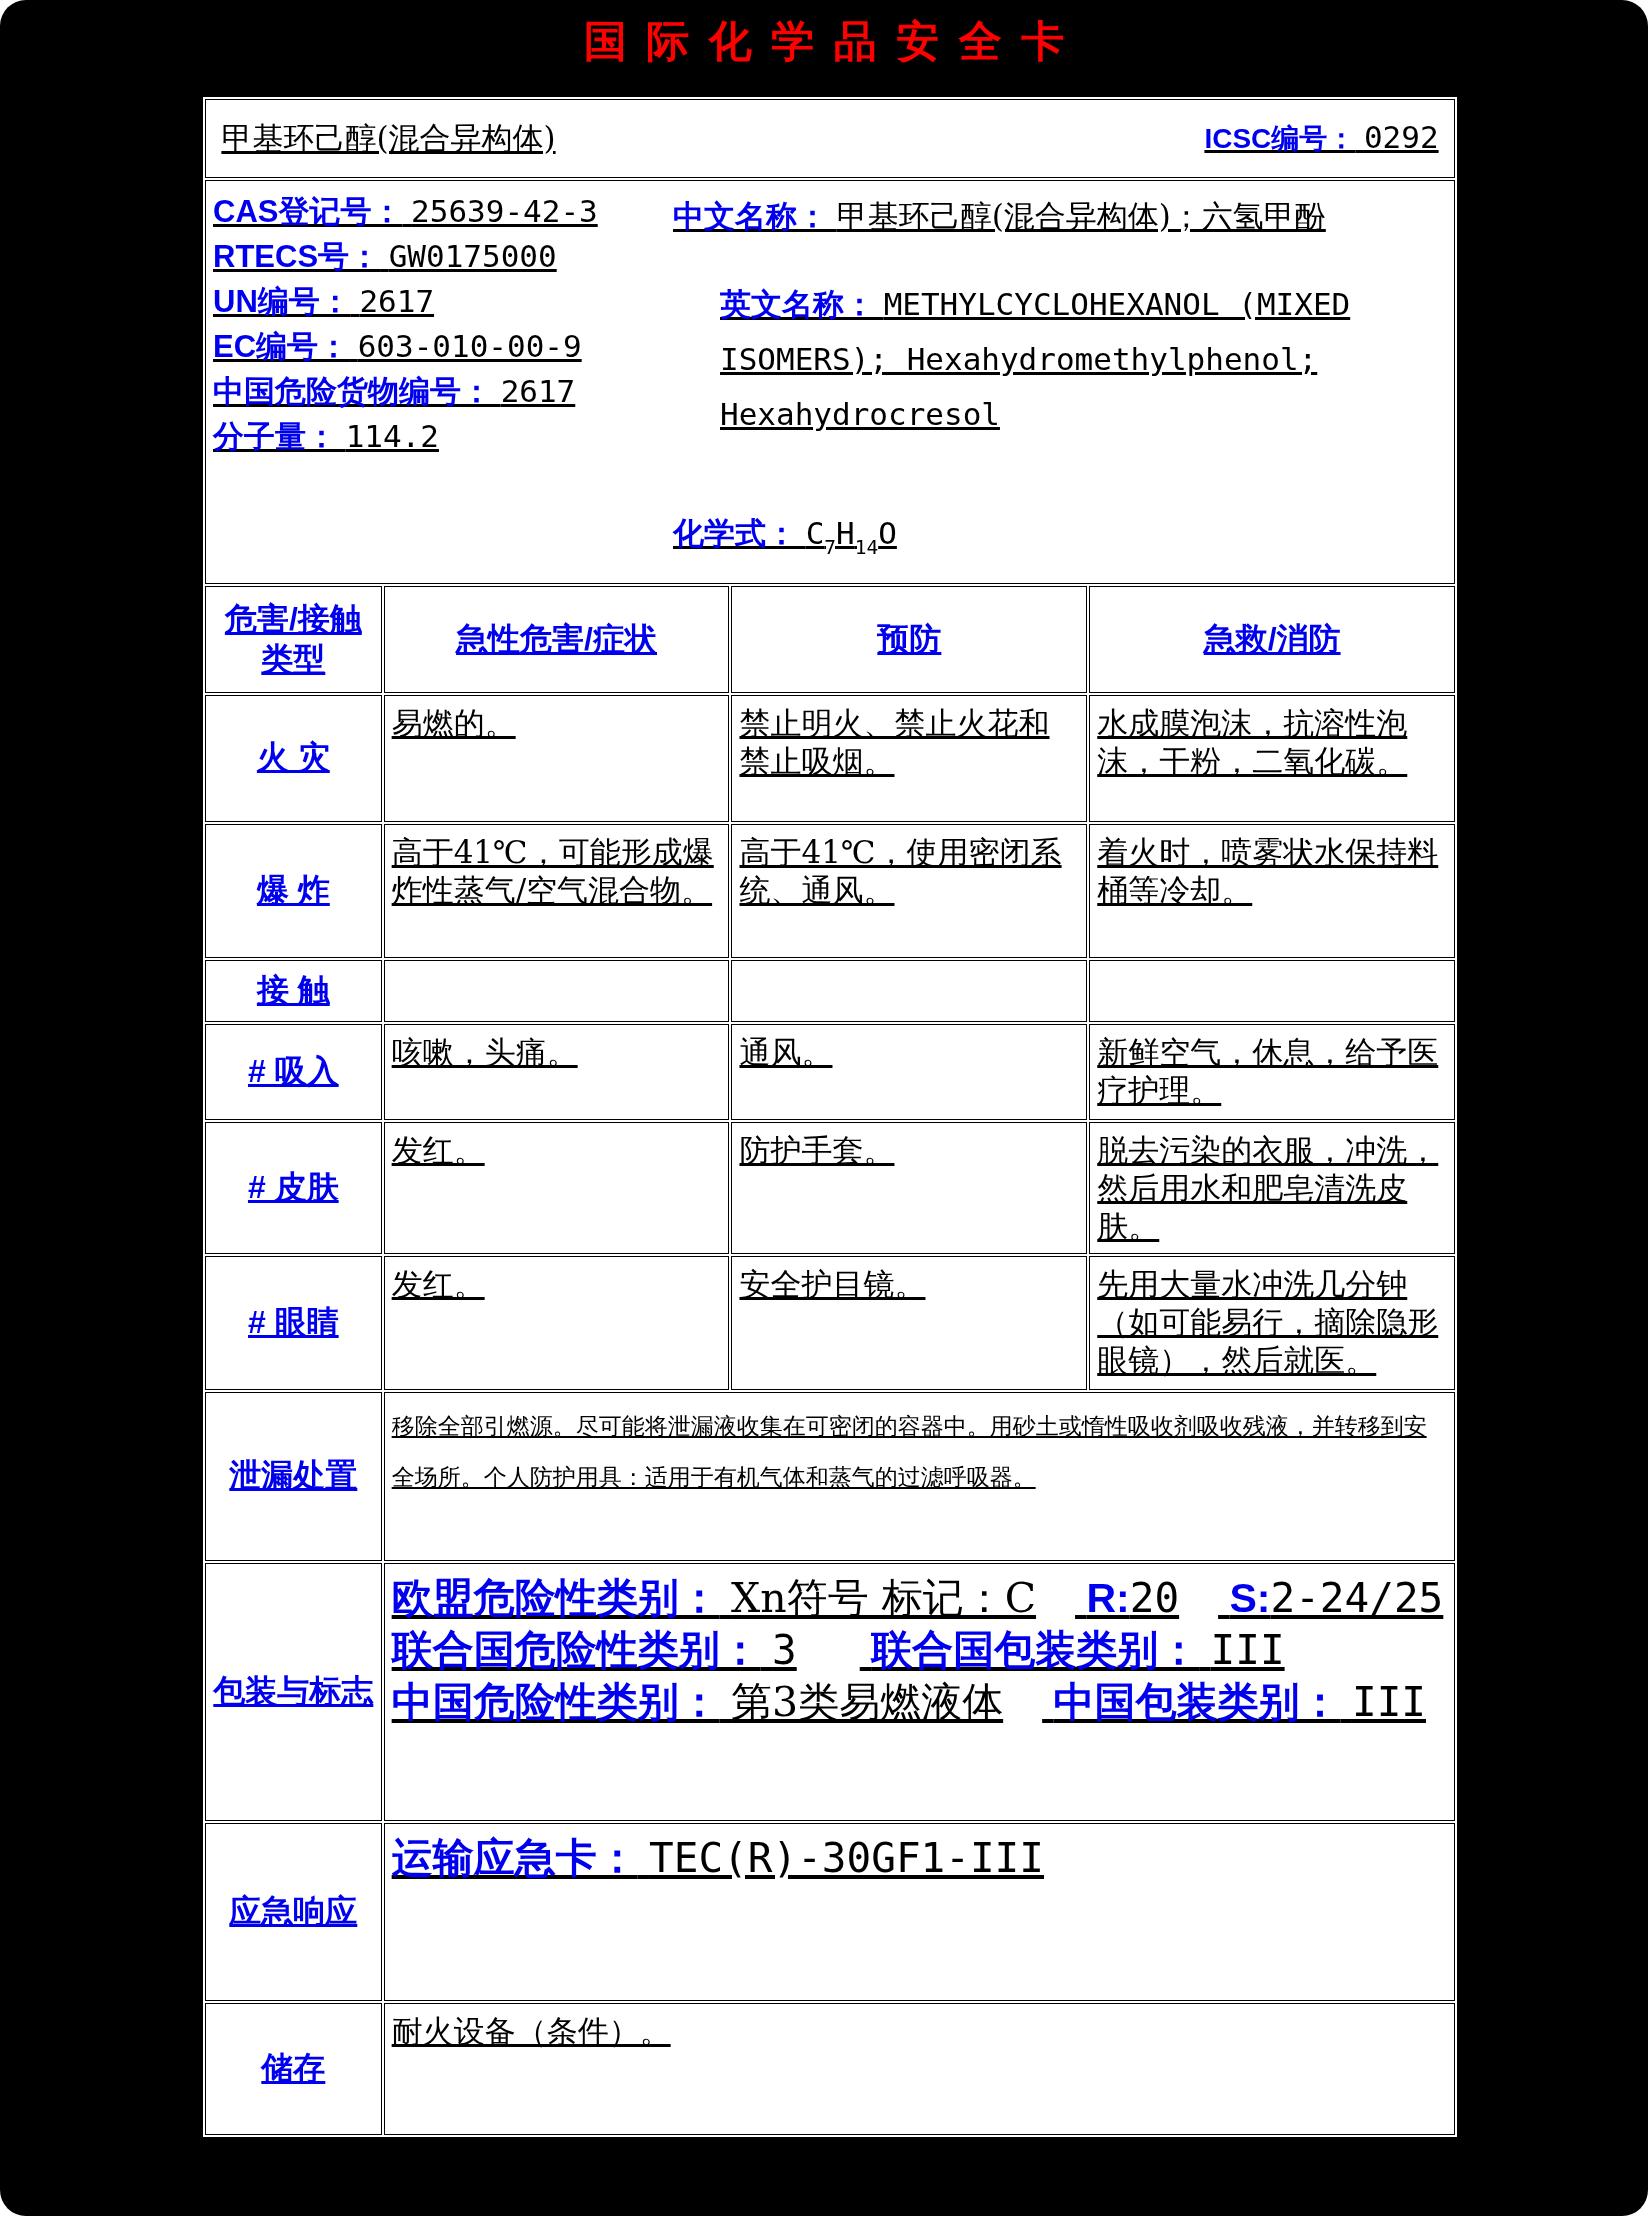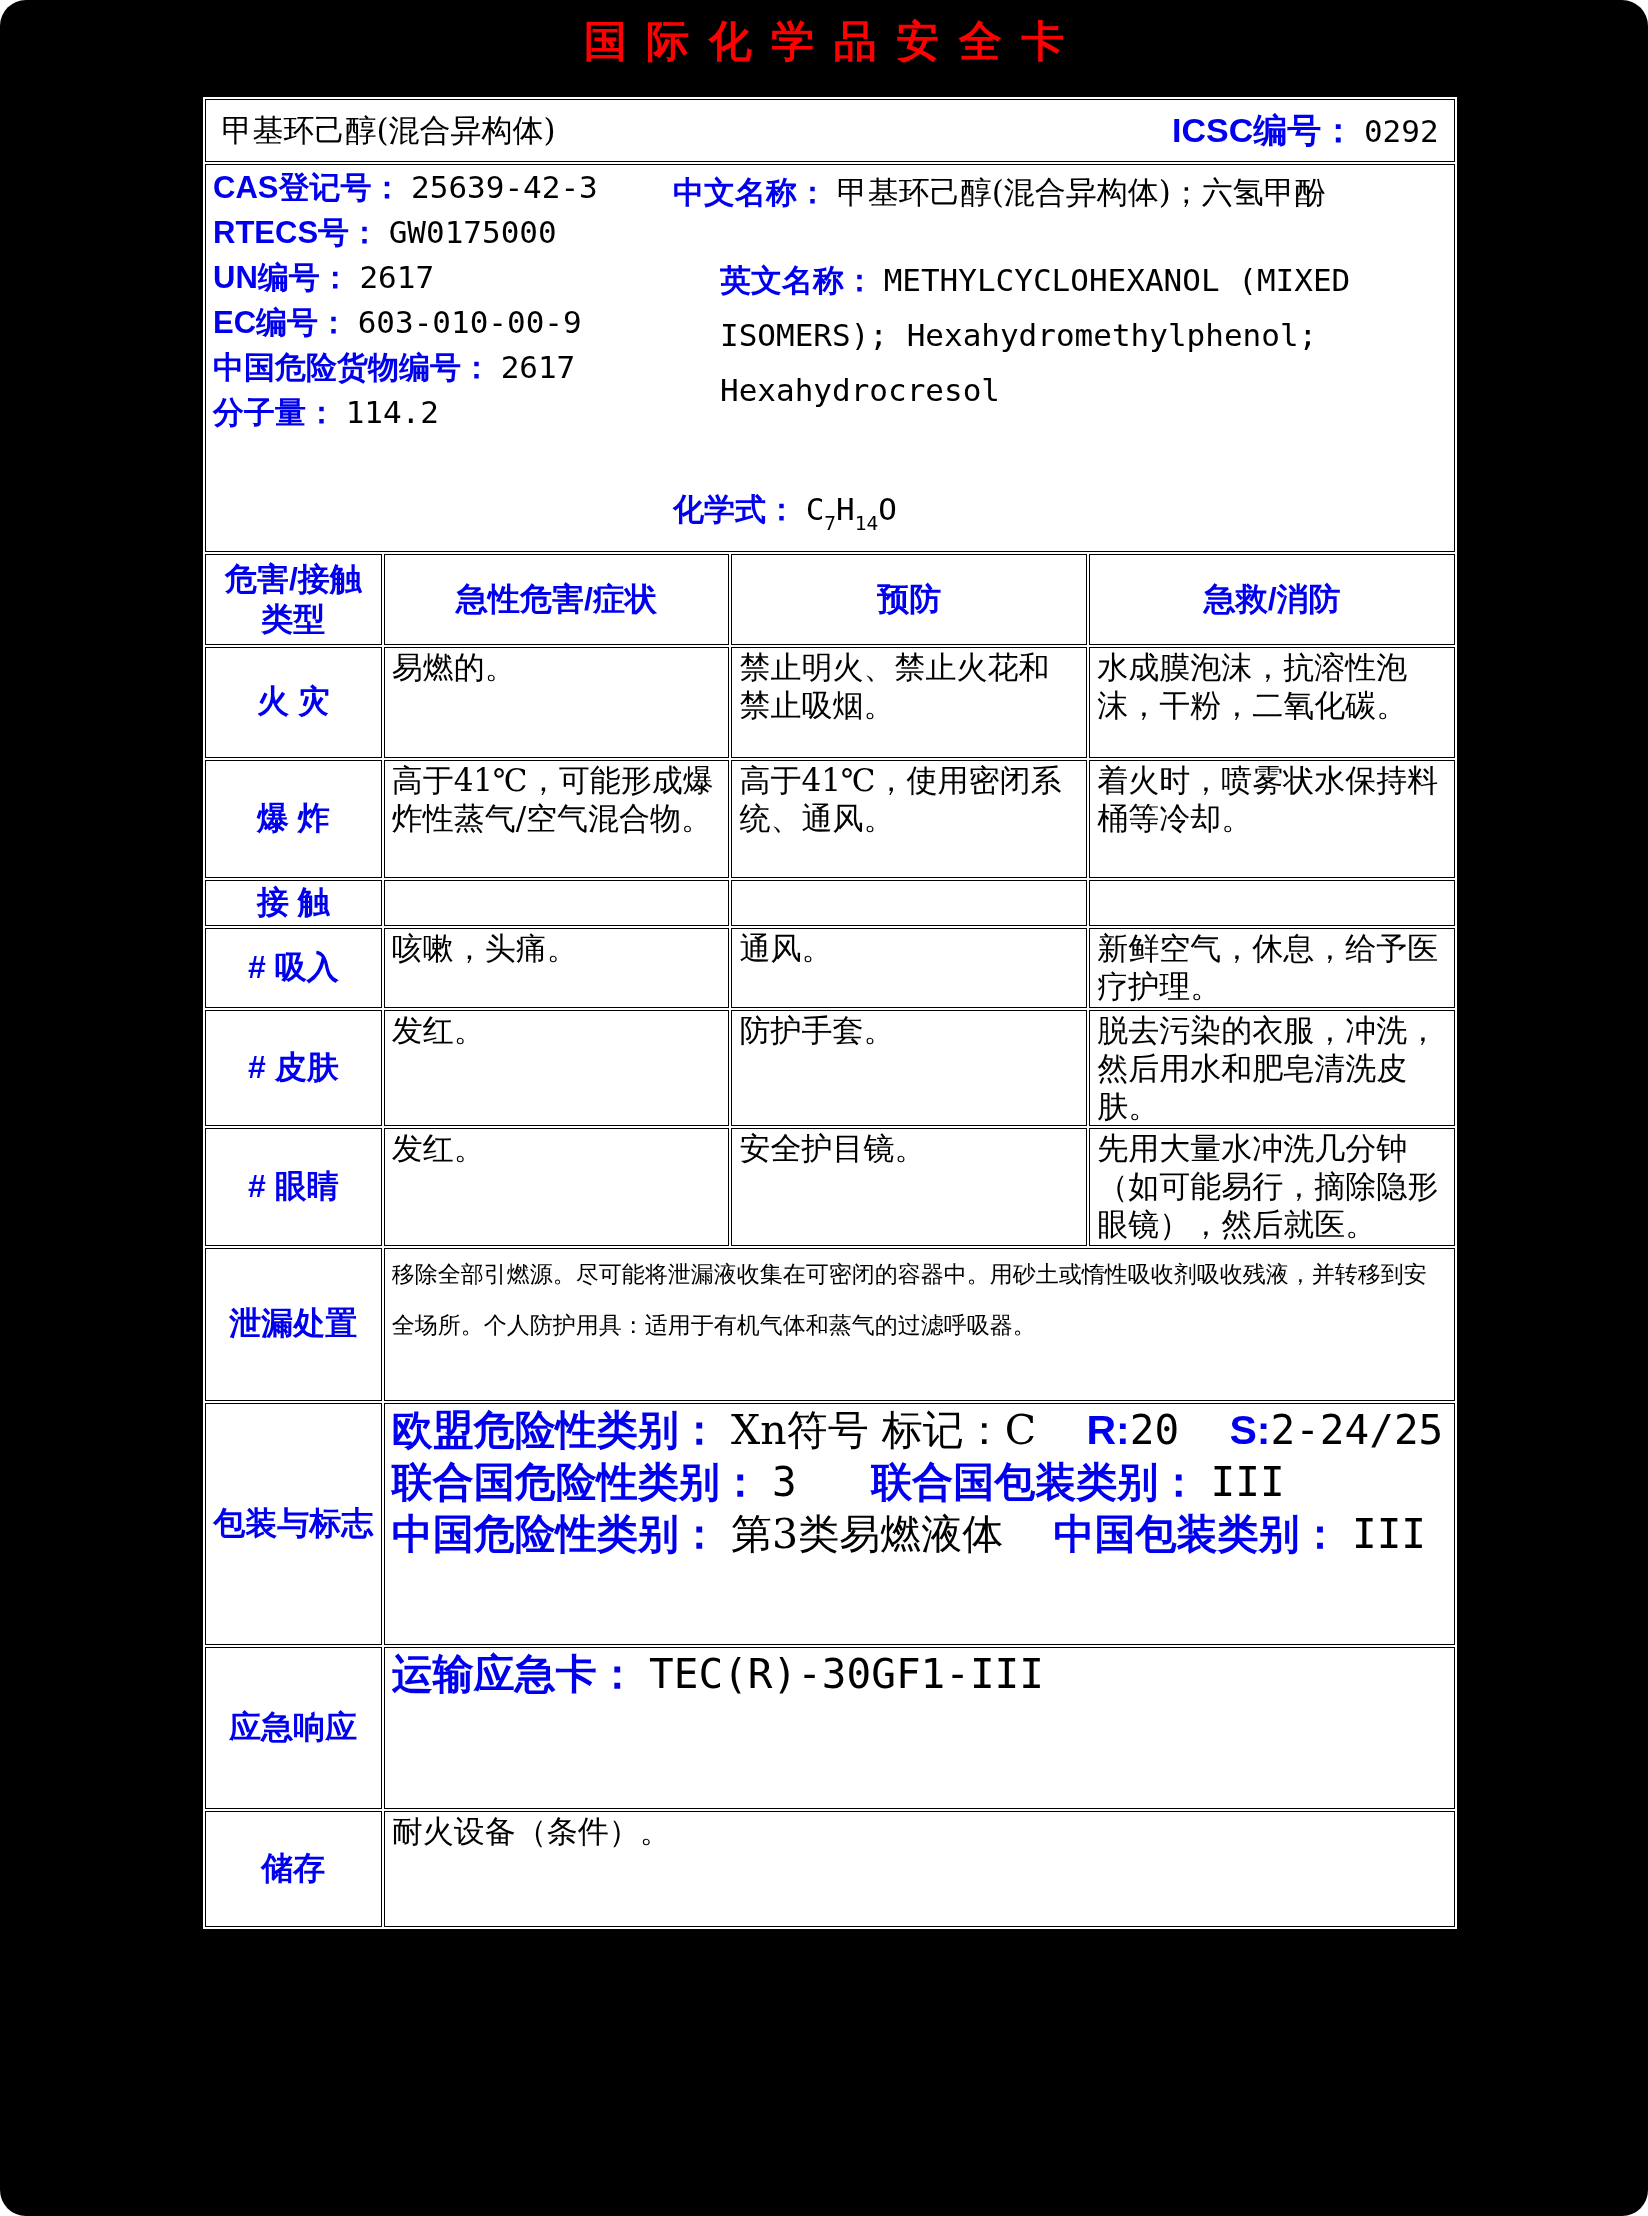--- a/index.html
+++ b/index.html
@@ -30,22 +30,23 @@
     width:1258px;
     table-layout:fixed;
     border:2.8px solid #000;
     border-spacing:2.1px;
     border-collapse:separate;
     background:#fff;
   }
   td{
     border:1.4px solid #000;
     vertical-align:top;
-    padding:0 7px;
+    padding:8px 7px;
     overflow:hidden;
+    text-decoration:underline;
   }
   
   .lbl{ color:#0000ee; font-weight:bold; font-family:"Liberation Sans","DejaVu Sans",sans-serif; }
   .val{ color:#000; font-family:"DejaVu Serif","Liberation Serif",serif; }
   .mono{ font-family:"DejaVu Sans Mono","Liberation Mono",monospace; }
   .content{
     color:#000;
     font-family:"DejaVu Serif","Liberation Serif",serif;
     font-size:31px;
     line-height:38px;
@@ -56,21 +57,21 @@
     font-size:32px;
     text-align:center;
     vertical-align:middle;
     font-family:"Liberation Sans","DejaVu Sans",sans-serif;
     white-space:nowrap;
   }
   
   tr.r-name td{ height:61px; vertical-align:middle; }
   .name-row{ display:flex; justify-content:space-between; align-items:center; font-size:31px; padding:0 8.4px;}
   .chem-name{ font-family:"DejaVu Serif","Liberation Serif",serif; color:#000;}
-  .icsc .lbl{ font-size:34px; }
+  .icsc .lbl{ font-size:28px; }
   .icsc .val{ font-size:31px; }
   
   tr.r-info td{ height:271px; }
   .info-wrap{ display:flex; font-size:31px; }
   .info-left{ width:460px; flex:none; }
   .info-left .iline{ line-height:45px; white-space:nowrap; }
   .info-right{ flex:1; }
   .info-right .iline{ line-height:54px; }
   .info-right .iline.en{ margin-top:33px;margin-left:47px; }
   .info-right .iline.formula{ margin-top:64px; }

